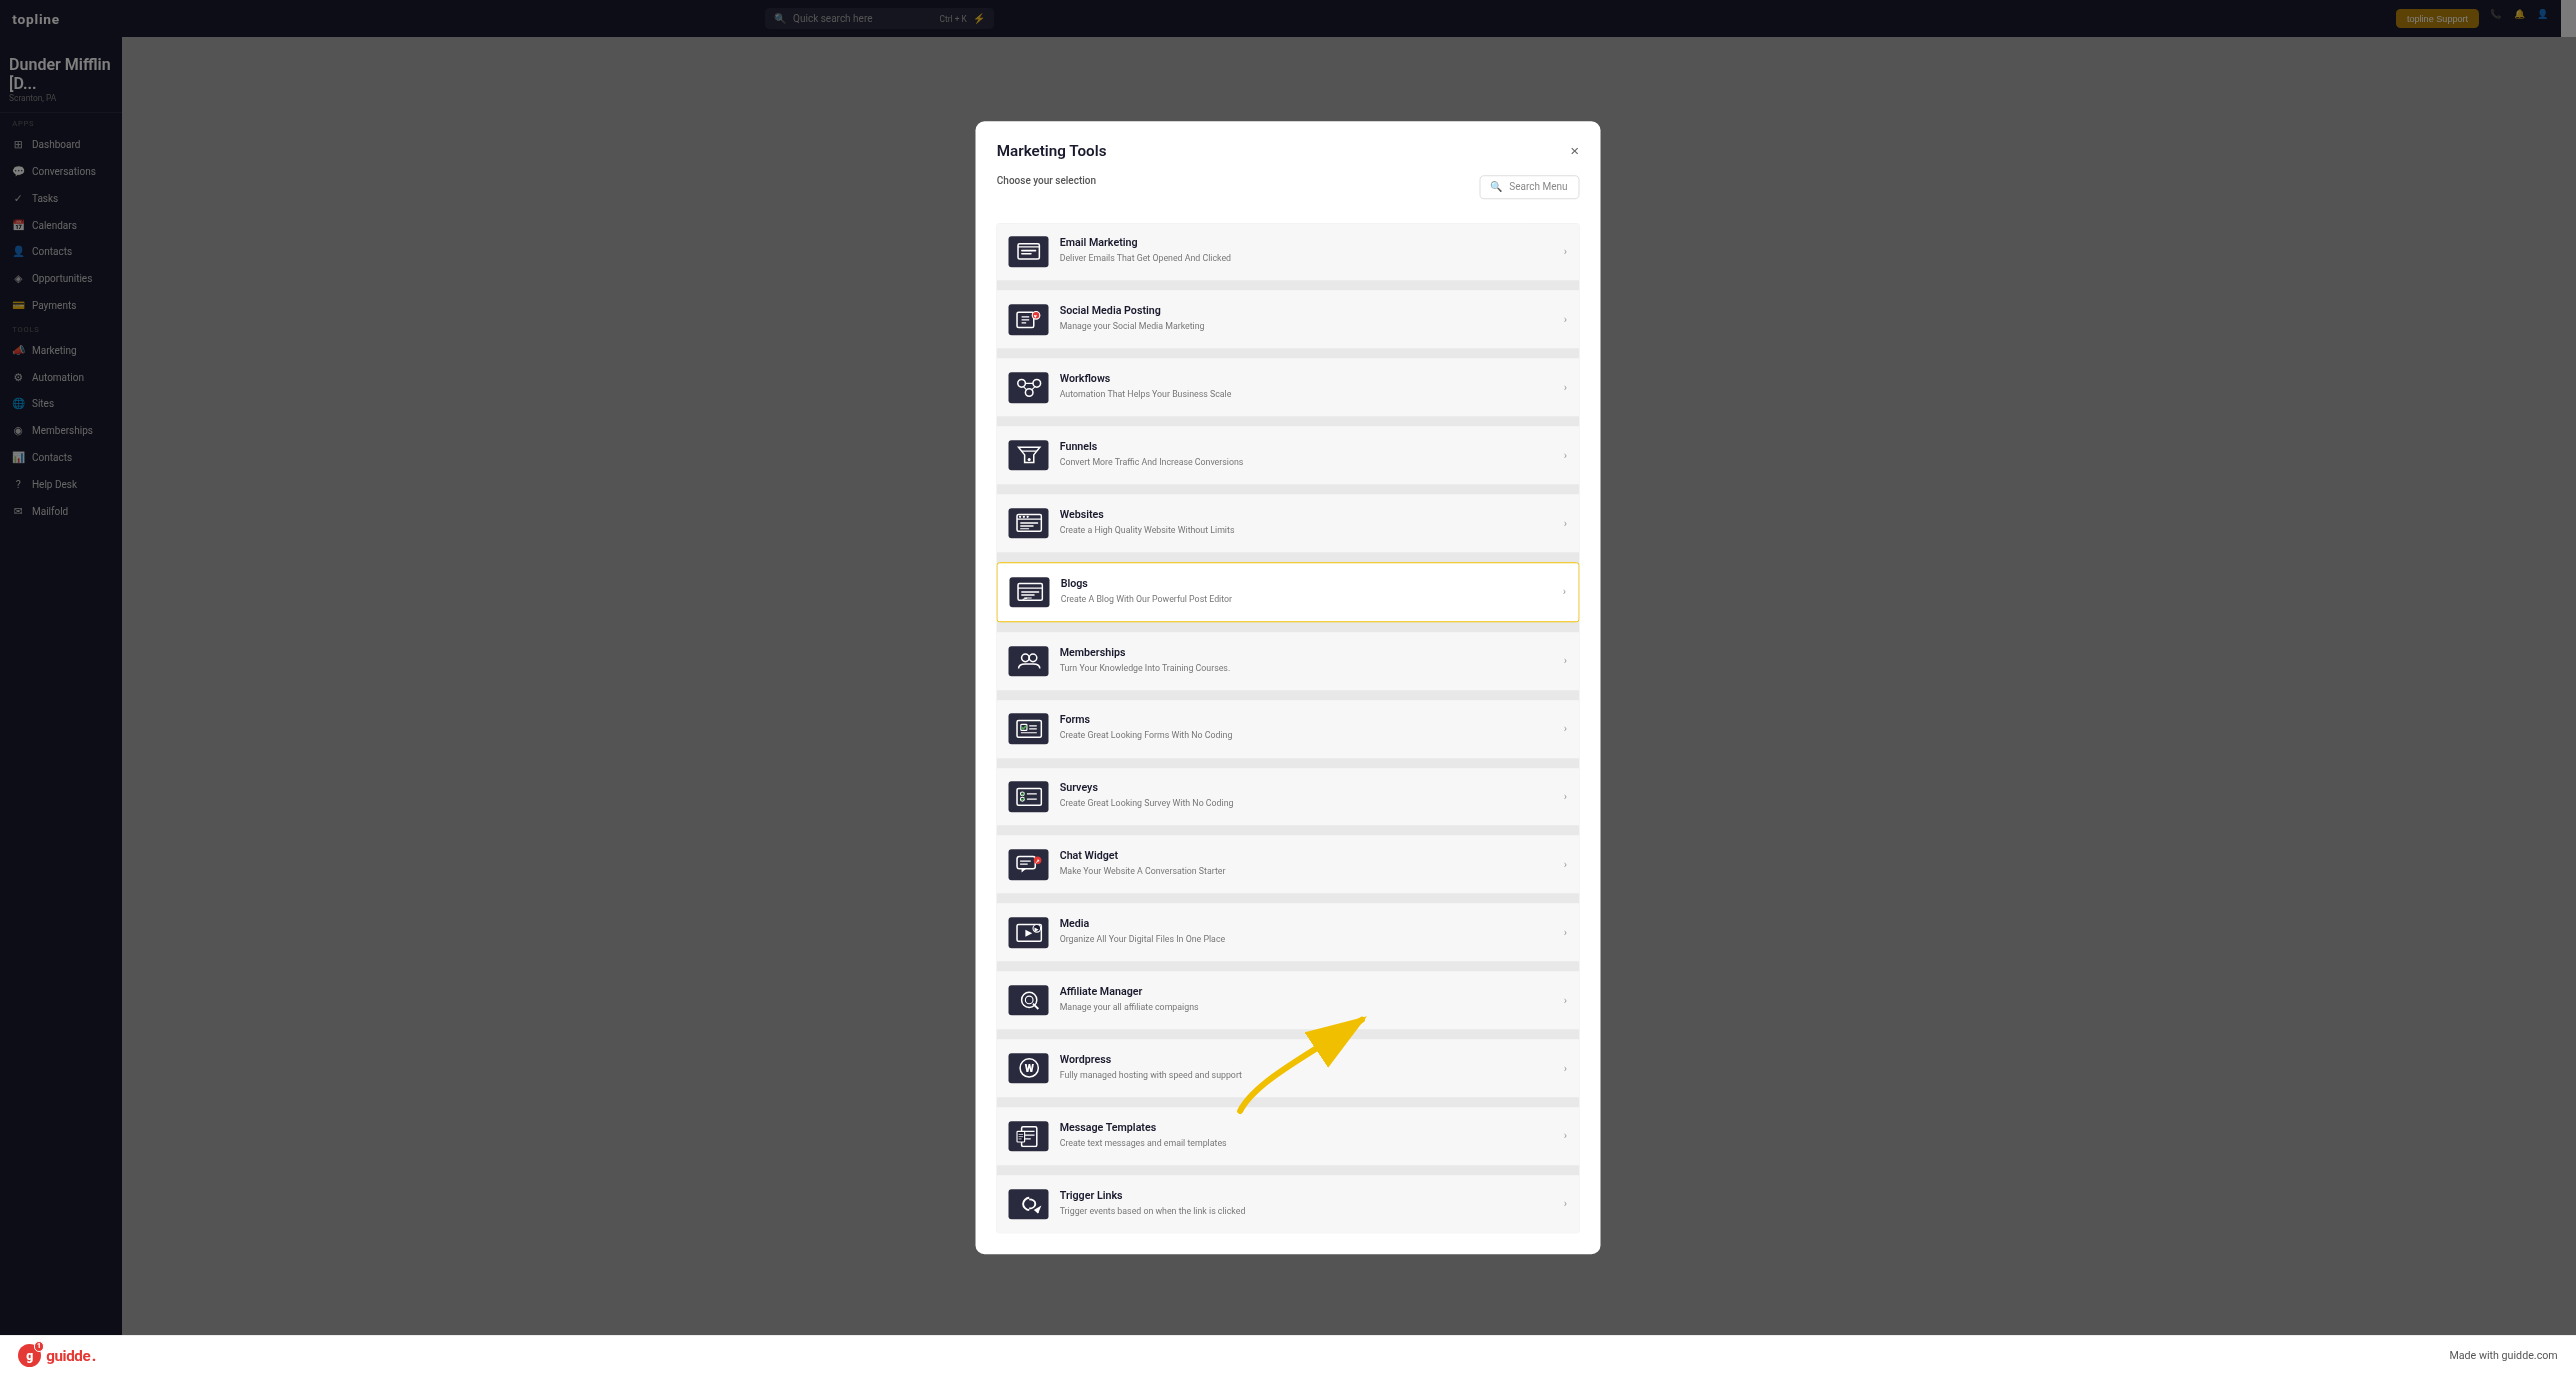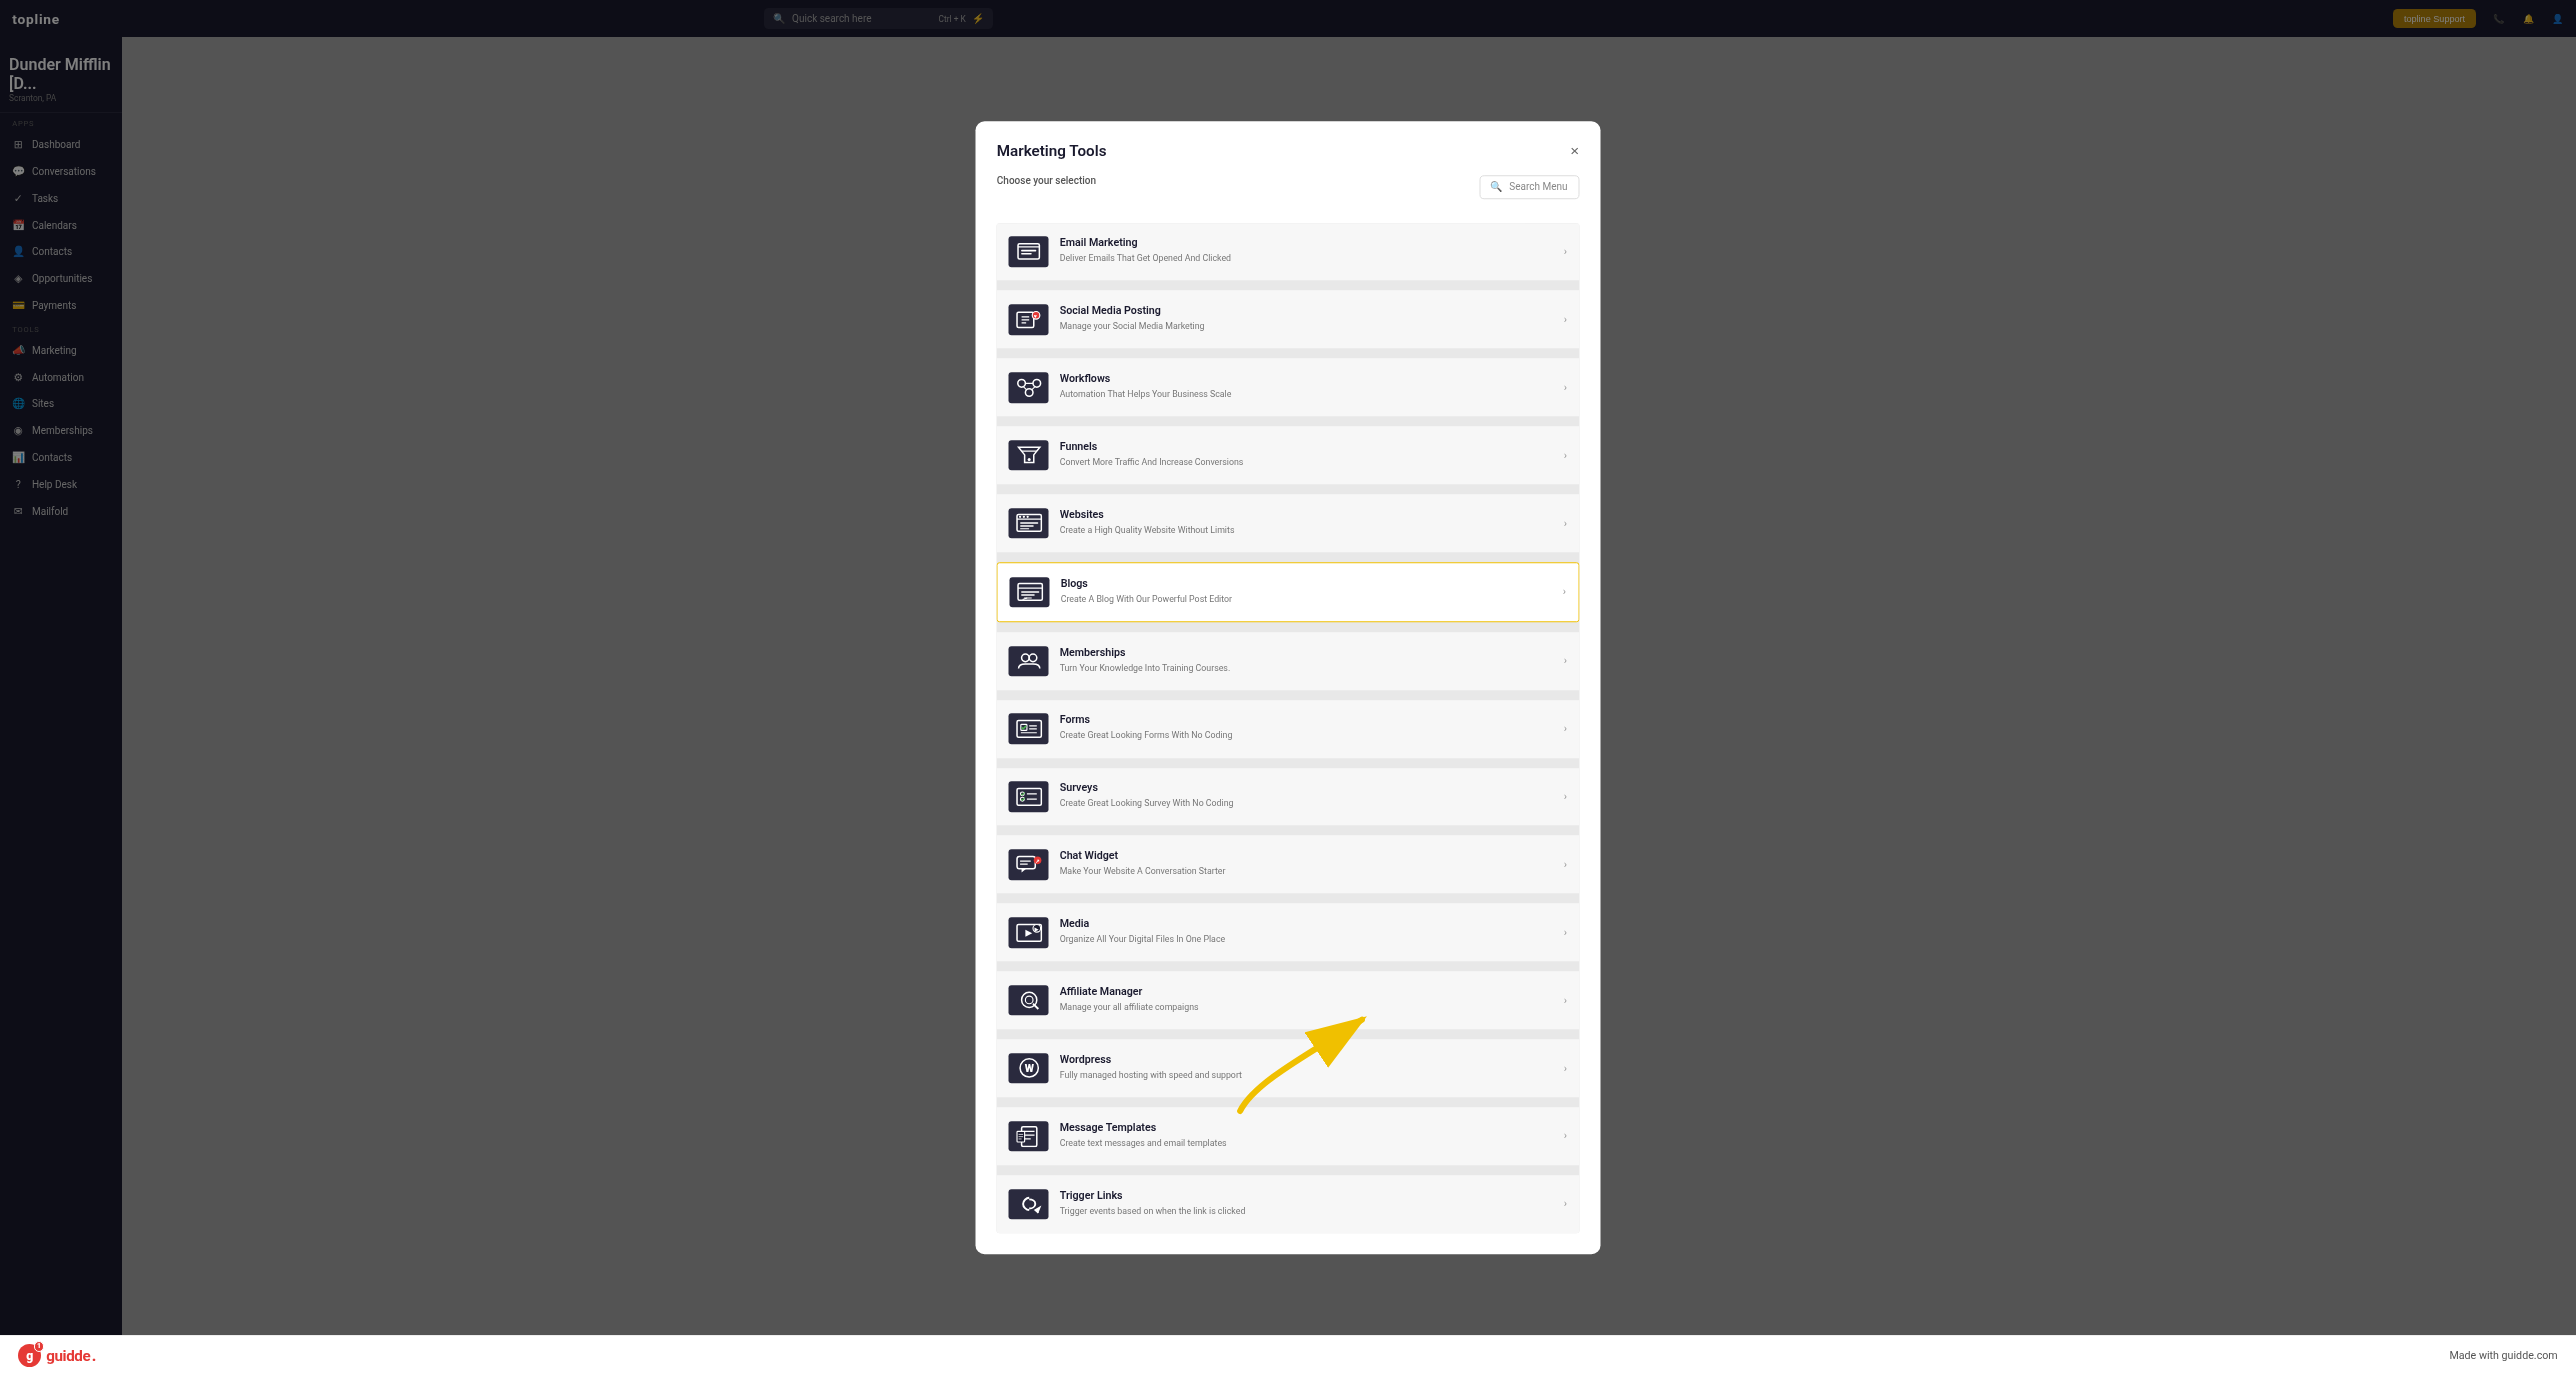--- a/index.html
+++ b/index.html
@@ -16,21 +16,21 @@
     .app-bg {
       position: absolute;
       inset: 0;
       background: #f5f5f5;
       display: flex;
     }
 
     
     .top-navbar {
       position: absolute;
-      top: 0; left: 0; right: 0;
+      top: 0; left: 0; right: 15px;
       height: 37px;
       background: #1a1a2e;
       display: flex;
       align-items: center;
       padding: 0 12.2px;
       gap: 9.1px;
       z-index: 1;
     }
 
     .brand-logo {
@@ -50,22 +50,22 @@
       align-items: center;
       padding: 4.6px 9.1px;
       gap: 6.1px;
       color: #aaa;
       font-size: 10px;
     }
 
     .search-bar-right {
       margin-left: auto;
       display: flex;
-      align-items: center;
-      gap: 18px;
+      align-items: flex-start;
+      gap: 12px;
       color: #ccc;
       font-size: 9.1px;
     }
 
     .support-btn {
       background: #b8860b;
       color: white;
       border: none;
       border-radius: 4.6px;
       padding: 4.6px 10.7px;

